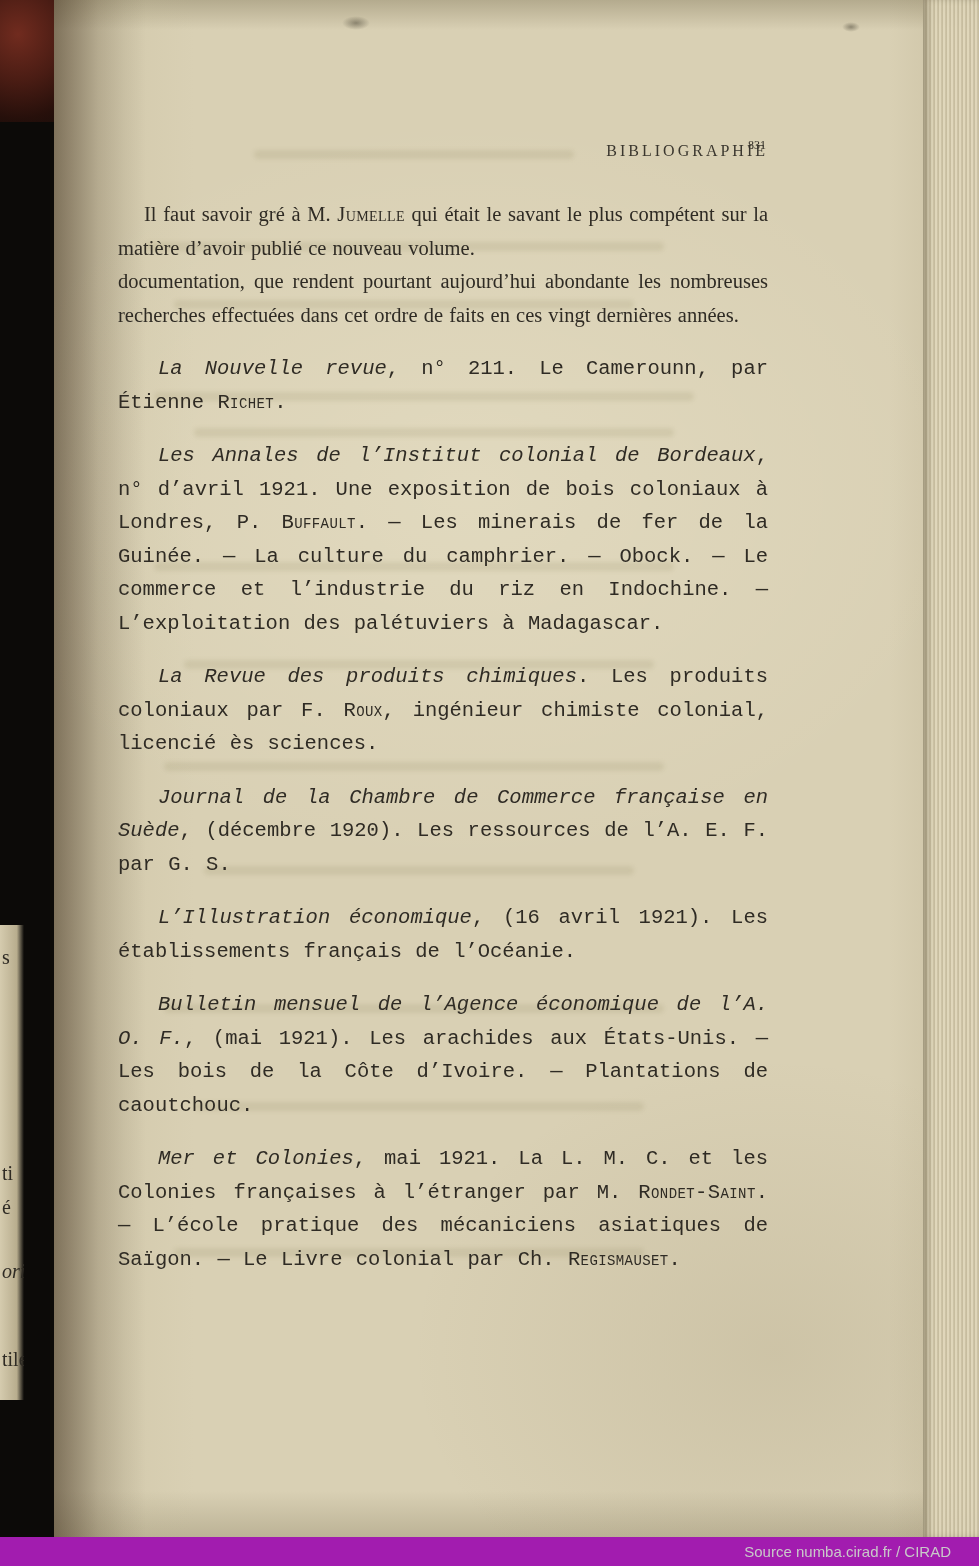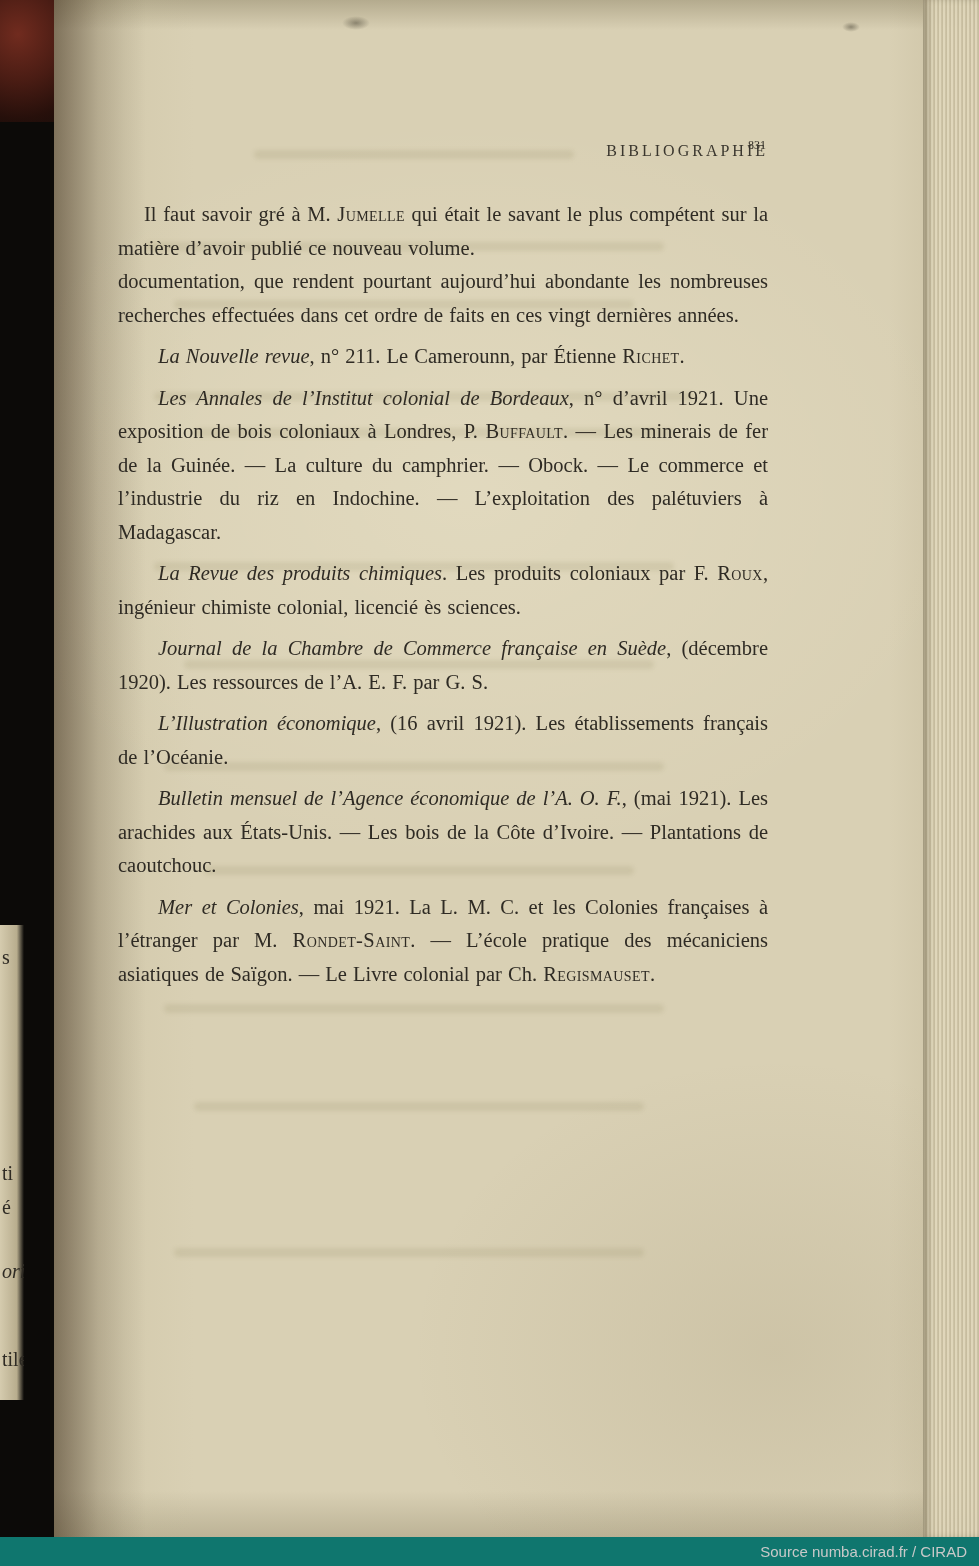--- a/index.html
+++ b/index.html
@@ -69,44 +69,44 @@
     position:absolute; left:0; right:0; top:4px; text-align:right;
     font-size:16px; letter-spacing:3px; color:#3a362e;
   }
   .page-number { position:absolute; right:2px; top:0; font-size:12px; }
 
   .para {
     margin:0; font-size:20.5px; line-height:33.5px; text-align:justify;
     word-spacing:1px; color:#2f2b24;
   }
   .para.indent { text-indent:26px; }
-  .para.entry  { text-indent:40px; margin-top:8px; }
+  .para.entry  { text-indent:40px; margin-top:20px;font-family:Liberation Mono, monospace; }
   .seg-i  { font-style:italic; }
   .seg-sc { font-variant:small-caps; letter-spacing:.4px; }
   sup.seg-sup { font-size:.62em; line-height:0; }
 
   
   .facing-sliver {
     position:absolute; left:0; top:925px; width:24px; height:475px; z-index:8;
     background:linear-gradient(90deg,#d5cbae 0%, #b8ad8e 70%, rgba(0,0,0,0) 100%);
     overflow:hidden; color:#2f2b24; font-size:20px; line-height:1;
   }
   .frag { position:absolute; left:2px; white-space:nowrap; }
   .frag-0 { top:22px; }
   .frag-1 { top:238px; }
   .frag-2 { top:272px; }
   .frag-3 { top:336px; font-style:italic; }
   .frag-4 { top:424px; }
 
   
   .source-bar {
     position:absolute; left:0; right:0; bottom:0; height:29px; z-index:9;
-    background:#0f766e; color:#c9c9c9;
+    background:#a21caf; color:#c9c9c9;
     font-family:"Liberation Sans",sans-serif; font-size:15px; line-height:29px;
-    text-align:right; padding-right:12px; box-sizing:border-box;
+    text-align:right; padding-right:28px; box-sizing:border-box;
   }
 </style>
 </head>
 <body>
 
 <div class="scan">
 
   <div class="binding"></div>
   <div class="binding-corner"></div>
 

